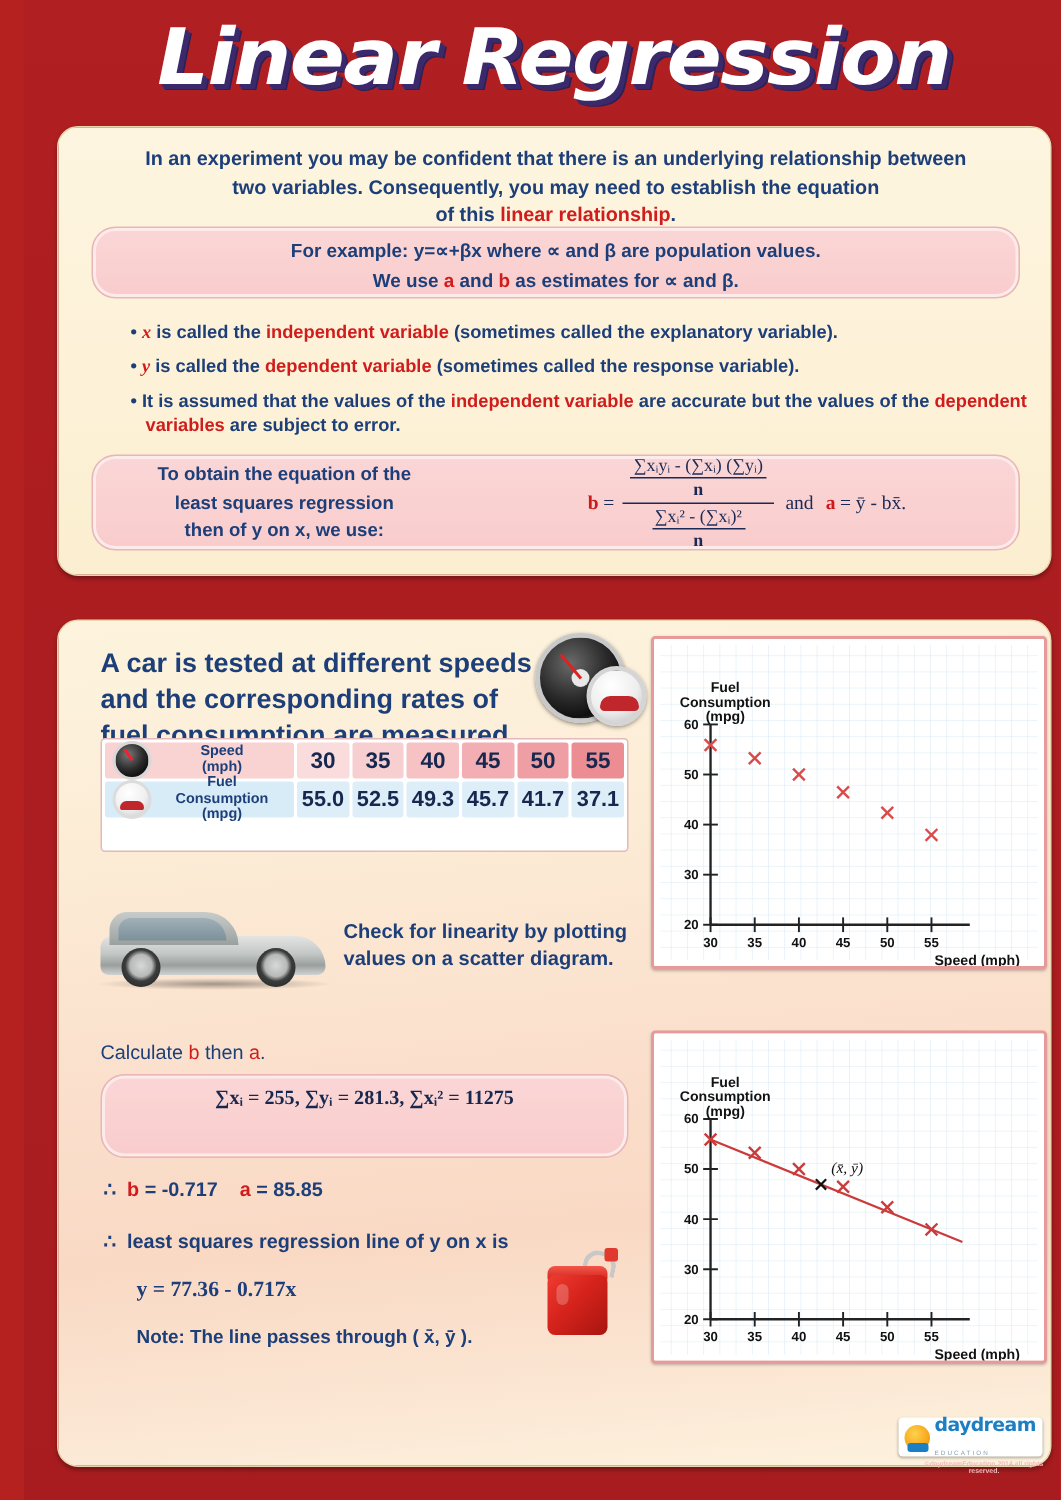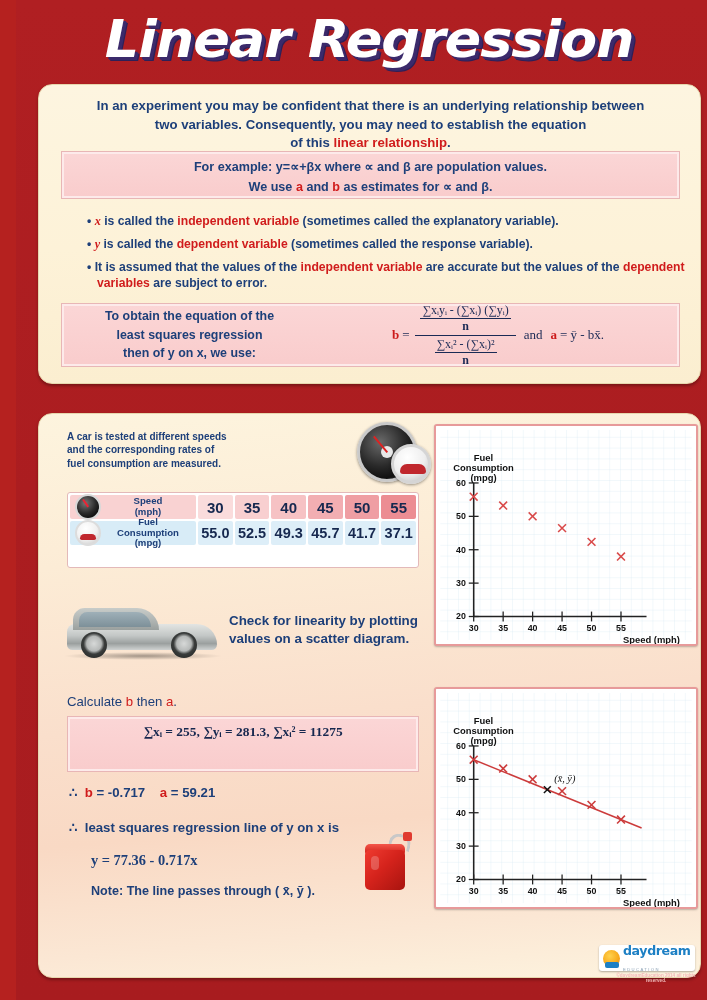--- a/index.html
+++ b/index.html
@@ -54,21 +54,21 @@
     text-align: center; color: #1d3f79;
     font-size: 13.2px; font-weight: bold; line-height: 1.42;
   }
   .red { color: #d01c1c; }
   .ital { font-style: italic; font-family: "Liberation Serif", serif; }
 
   .pinkbox {
     position: absolute;
     background: linear-gradient(180deg,#fbd6d6 0%,#f9cccc 100%);
     border: 1px solid #e8b6b6;
-    border-radius: 0;
+    border-radius: 16px;
     box-shadow: inset 0 0 0 2px #fdeaea;
   }
   #example-box { left: 22px; top: 66px; width: 619px; height: 48px; }
   .example-line {
     text-align: center; color: #1d3f79; font-weight: bold;
     font-size: 12.6px; line-height: 1.6; padding-top: 5px;
   }
 
   .bullets {
     position: absolute; left: 48px; top: 128px; width: 600px;
@@ -92,21 +92,21 @@
   .frac .num { border-bottom: 1.4px solid #1a2a55; padding: 0 5px 1px; display:block; }
   .frac .den { padding-top: 1px; display:block; }
   .miniF { display:inline-block; text-align:center; vertical-align: middle; font-size: .92em;}
   .miniF .n { border-bottom: 1.2px solid #1a2a55; display:block; padding:0 2px;}
   .miniF .d { display:block; font-weight:bold; }
   .bred { color: #cc1a1a; font-weight: bold; }
 
   
   .car-head {
     position: absolute; left: 28px; top: 16px; width: 290px;
-    color: #1d3f79; font-weight: bold; font-size: 10px; line-height: 1.34;
+    color: #1d3f79; font-weight: bold; font-size: 18px; line-height: 1.34;
   }
 
   
   .speedo { position: relative; border-radius: 50%; }
   .speedo::after {
     content: ""; position: absolute; left: 50%; top: 50%;
     width: 2px; height: 38%; background: #d22;
     transform-origin: bottom center; transform: translate(-50%,-100%) rotate(-40deg);
   }
   #speedo-big {
@@ -492,21 +492,21 @@
     <div class="calc-head">
       <span>Calculate </span><span class="red">b</span><span> then </span><span class="red">a</span><span>.</span>
     </div>
 
     <div class="pinkbox" id="sums-box">
       <div class="sums-line">∑xᵢ = 255, ∑yᵢ = 281.3, ∑xᵢ² = 11275</div>
     </div>
 
     <div class="res" id="res-ab">
       ∴ &nbsp;<span class="red">b</span><span> = -0.717</span>
-      &nbsp;&nbsp;&nbsp;<span class="red">a</span><span> = 59.21</span>
+      &nbsp;&nbsp;&nbsp;<span class="red">a</span><span> = 85.85</span>
     </div>
 
     <div class="res" id="res-line">
       ∴ &nbsp;<span>least squares regression line of y on x is</span>
     </div>
 
     <div class="res" id="res-eq">y = 77.36 - 0.717x</div>
     <div class="res" id="res-note">Note: The line passes through ( x̄, ȳ ).</div>
 
     <div id="petrol-can">

